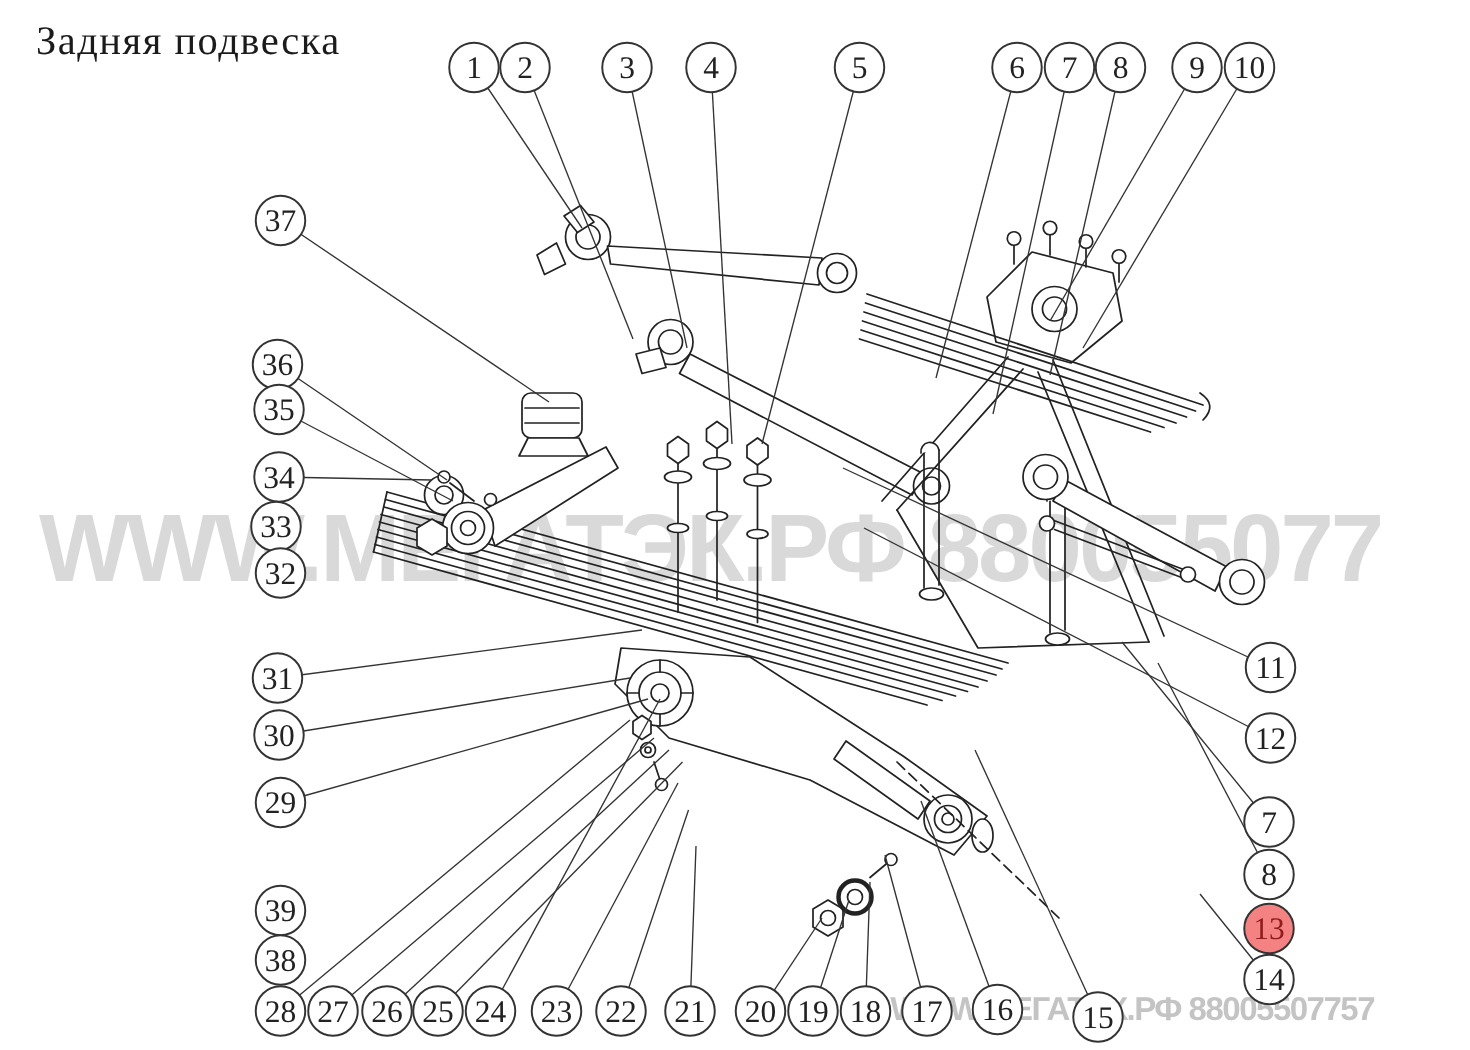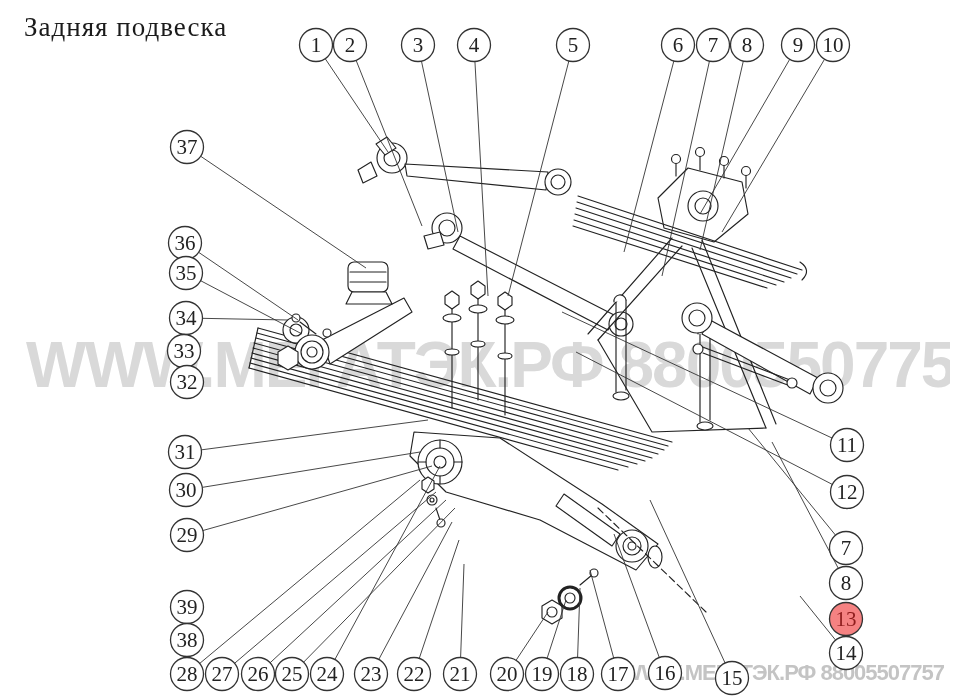--- a/index.html
+++ b/index.html
@@ -1,17 +1,17 @@
 <!DOCTYPE html>
 <html><head>
 <meta charset="utf-8">
 <style>
   html,body{margin:0;padding:0;background:#ffffff;}
   .page{position:relative;width:922px;height:700px;background:#ffffff;overflow:hidden;
-        font-family:"Liberation Sans",sans-serif;padding-left:28px;}
+        font-family:"Liberation Sans",sans-serif;}
   .title{position:absolute;left:24px;top:12px;font-family:"Liberation Serif",serif;
          font-size:27px;color:#1b1b1b;letter-spacing:1px;z-index:5;}
   .wm-center{position:absolute;left:26px;top:328px;font-size:64px;font-weight:bold;
          letter-spacing:-2px;color:#d9d9d9;white-space:nowrap;z-index:1;}
   .wm-corner{position:absolute;right:6px;top:660px;font-size:22px;font-weight:bold;
          letter-spacing:-1px;color:#c4c4c4;white-space:nowrap;z-index:2;}
   svg.layer{position:absolute;left:0;top:0;z-index:3;}
   svg.callouts{z-index:4;}
   .art{stroke:#222222;fill:none;stroke-width:1.15;stroke-linejoin:round;stroke-linecap:round;}
   .artfill{fill:#ffffff;}

